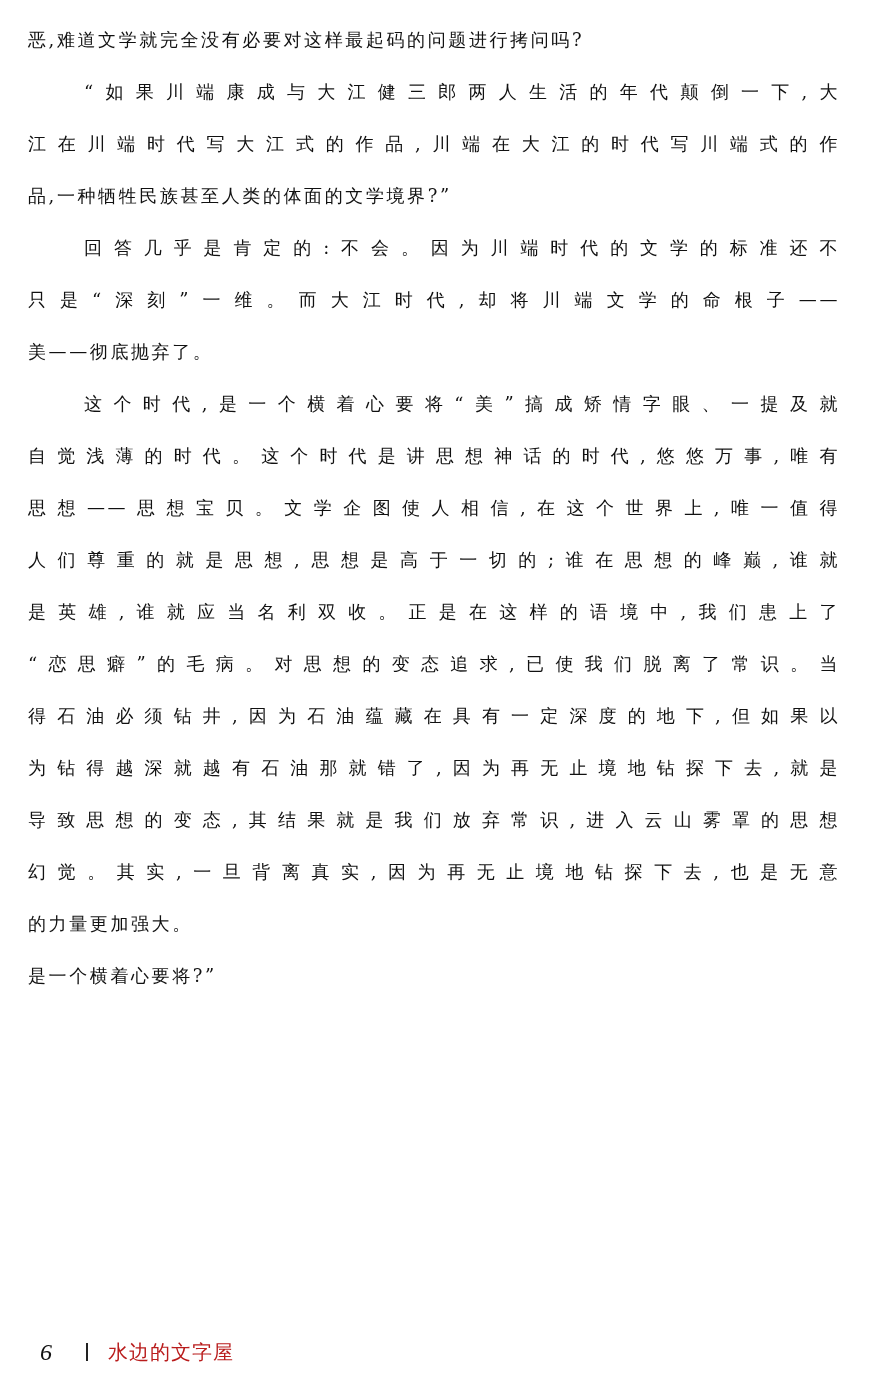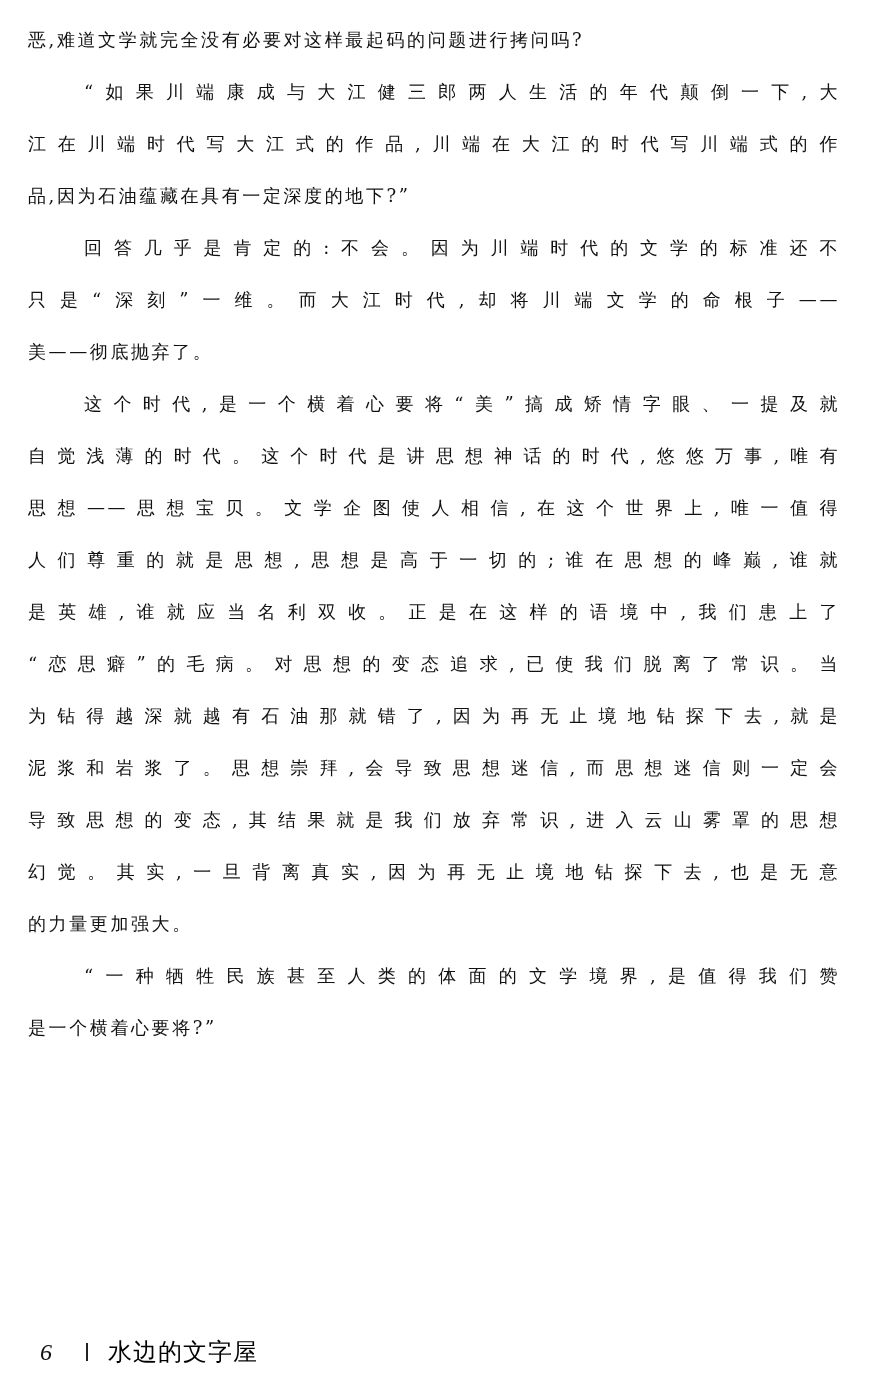--- a/index.html
+++ b/index.html
@@ -11,46 +11,45 @@
     font-family: "DejaVu Serif", "Liberation Serif", serif;
     font-size: 18px; color: #111111;
     white-space: nowrap; letter-spacing: 2.6px;
     text-align: justify; text-align-last: justify;
   }
   .line.last { text-align-last: left; }
   .line.indent { padding-left: 56px; }
   .footer { position: absolute; left: 40px; top: 1334px; height: 36px; display: flex; align-items: center; }
   .page-number { font-family: "Liberation Serif", serif; font-style: italic; font-size: 24px; color: #111; width: 46px; }
   .footer-divider { width: 2px; height: 18px; background: #222; margin-right: 20px; }
-  .book-title { font-family: "DejaVu Sans", "Liberation Sans", sans-serif; font-size: 24px; color: #000000; letter-spacing: 1px; }
+  .book-title { font-family: "DejaVu Sans", "Liberation Sans", sans-serif; font-size: 20px; color: #b91c1c; letter-spacing: 1px; }
 </style>
 </head>
 <body>
 
 <div class="page">
   <div class="text-block">
     <div class="line last">恶,难道文学就完全没有必要对这样最起码的问题进行拷问吗?</div>
     <div class="line indent">“如果川端康成与大江健三郎两人生活的年代颠倒一下,大</div>
     <div class="line">江在川端时代写大江式的作品,川端在大江的时代写川端式的作</div>
-    <div class="line last">品,因为石油蕴藏在具有一定深度的地下?”</div>
+    <div class="line last">品,一种牺牲民族甚至人类的体面的文学境界?”</div>
     <div class="line indent">回答几乎是肯定的:不会。因为川端时代的文学的标准还不</div>
     <div class="line">只是“深刻”一维。而大江时代,却将川端文学的命根子——</div>
     <div class="line last">美——彻底抛弃了。</div>
     <div class="line indent">这个时代,是一个横着心要将“美”搞成矫情字眼、一提及就</div>
     <div class="line">自觉浅薄的时代。这个时代是讲思想神话的时代,悠悠万事,唯有</div>
     <div class="line">思想——思想宝贝。文学企图使人相信,在这个世界上,唯一值得</div>
     <div class="line">人们尊重的就是思想,思想是高于一切的;谁在思想的峰巅,谁就</div>
     <div class="line">是英雄,谁就应当名利双收。正是在这样的语境中,我们患上了</div>
     <div class="line">“恋思癖”的毛病。对思想的变态追求,已使我们脱离了常识。当</div>
+    <div class="line">得石油必须钻井,因为石油蕴藏在具有一定深度的地下,但如果以</div>
     <div class="line">为钻得越深就越有石油那就错了,因为再无止境地钻探下去,就是</div>
-    <div class="line">泥浆和岩浆了。思想崇拜,会导致思想迷信,而思想迷信则一定会</div>
     <div class="line">导致思想的变态,其结果就是我们放弃常识,进入云山雾罩的思想</div>
     <div class="line">幻觉。其实,一旦背离真实,因为再无止境地钻探下去,也是无意</div>
     <div class="line last">的力量更加强大。</div>
-    <div class="line indent">“一种牺牲民族甚至人类的体面的文学境界,是值得我们赞</div>
     <div class="line last">是一个横着心要将?”</div>
   </div>
 
   <div class="footer">
     <span class="page-number">6</span>
     <span class="footer-divider"></span>
     <span class="book-title">水边的文字屋</span>
   </div>
 </div>
 

